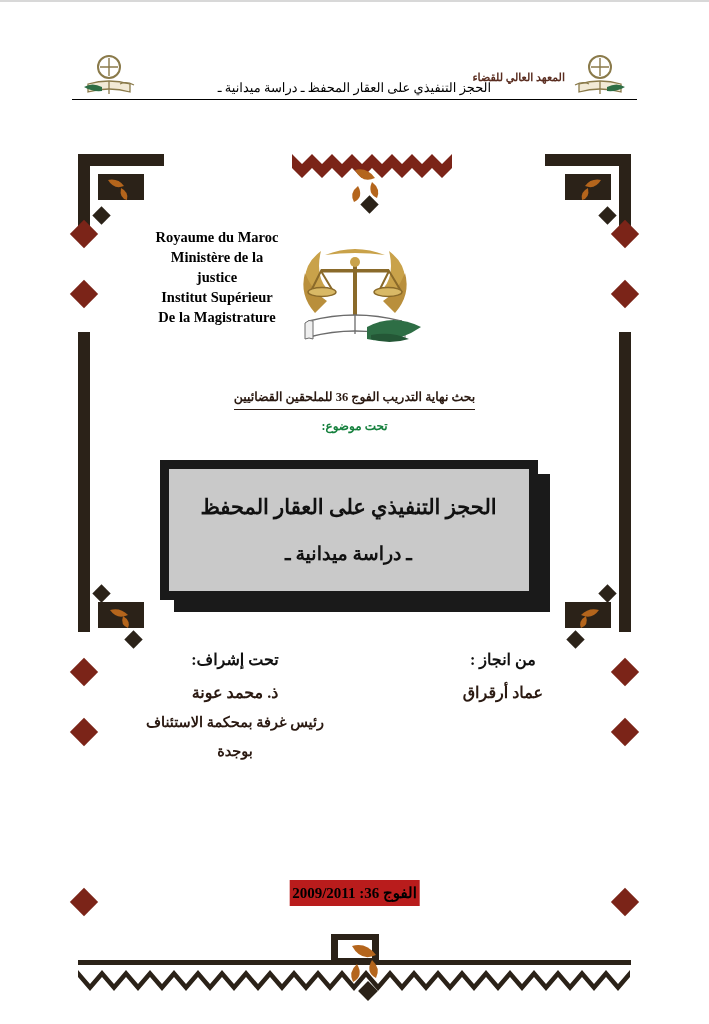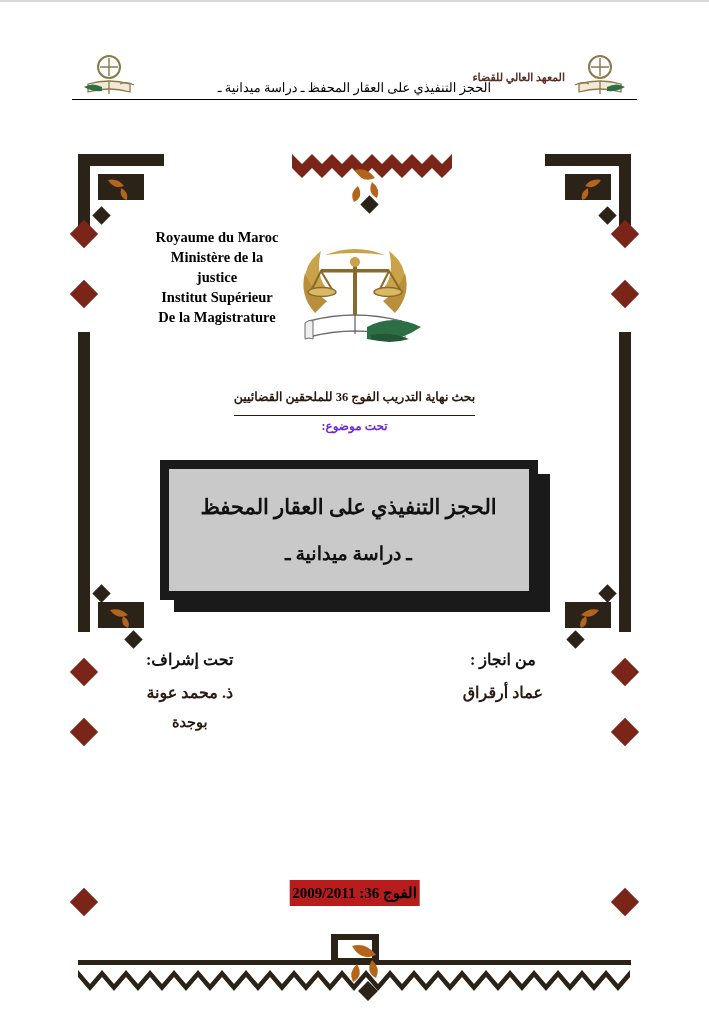--- a/index.html
+++ b/index.html
@@ -111,28 +111,28 @@
   .grad-line {
     margin-top: 22px;
     text-align: center;
     font-size: 12.5px;
     font-weight: bold;
     color: #2b1a12;
     direction: rtl;
   }
   .grad-line span.u {
     border-bottom: 1px solid #2b1a12;
-    padding-bottom: 11px;
+    padding-bottom: 5px;
   }
   .subject-line {
     margin-top: 14px;
     text-align: center;
     font-size: 12px;
     font-weight: bold;
-    color: #6d28d9;
+    color: #15803d;
     direction: rtl;
   }
 
   
   .title-wrap {
     position: relative;
     margin: 26px auto 0 auto;
     width: 390px;
     height: 152px;
   }
@@ -383,20 +383,21 @@
     </div>
 
     <div class="authors">
       <div class="auth-col-right">
         <div class="auth-label">من انجاز :</div>
         <div class="auth-name">عماد أرقراق</div>
       </div>
       <div class="auth-col-left">
         <div class="auth-label">تحت إشراف:</div>
         <div class="auth-name">ذ. محمد عونة</div>
+        <div class="auth-role">رئيس غرفة بمحكمة الاستئناف</div>
         <div class="auth-city">بوجدة</div>
       </div>
     </div>
   </div>
 
   <div class="promo">الفوج 36: 2009/2011</div>
 
 </div>
 
 </body></html>

